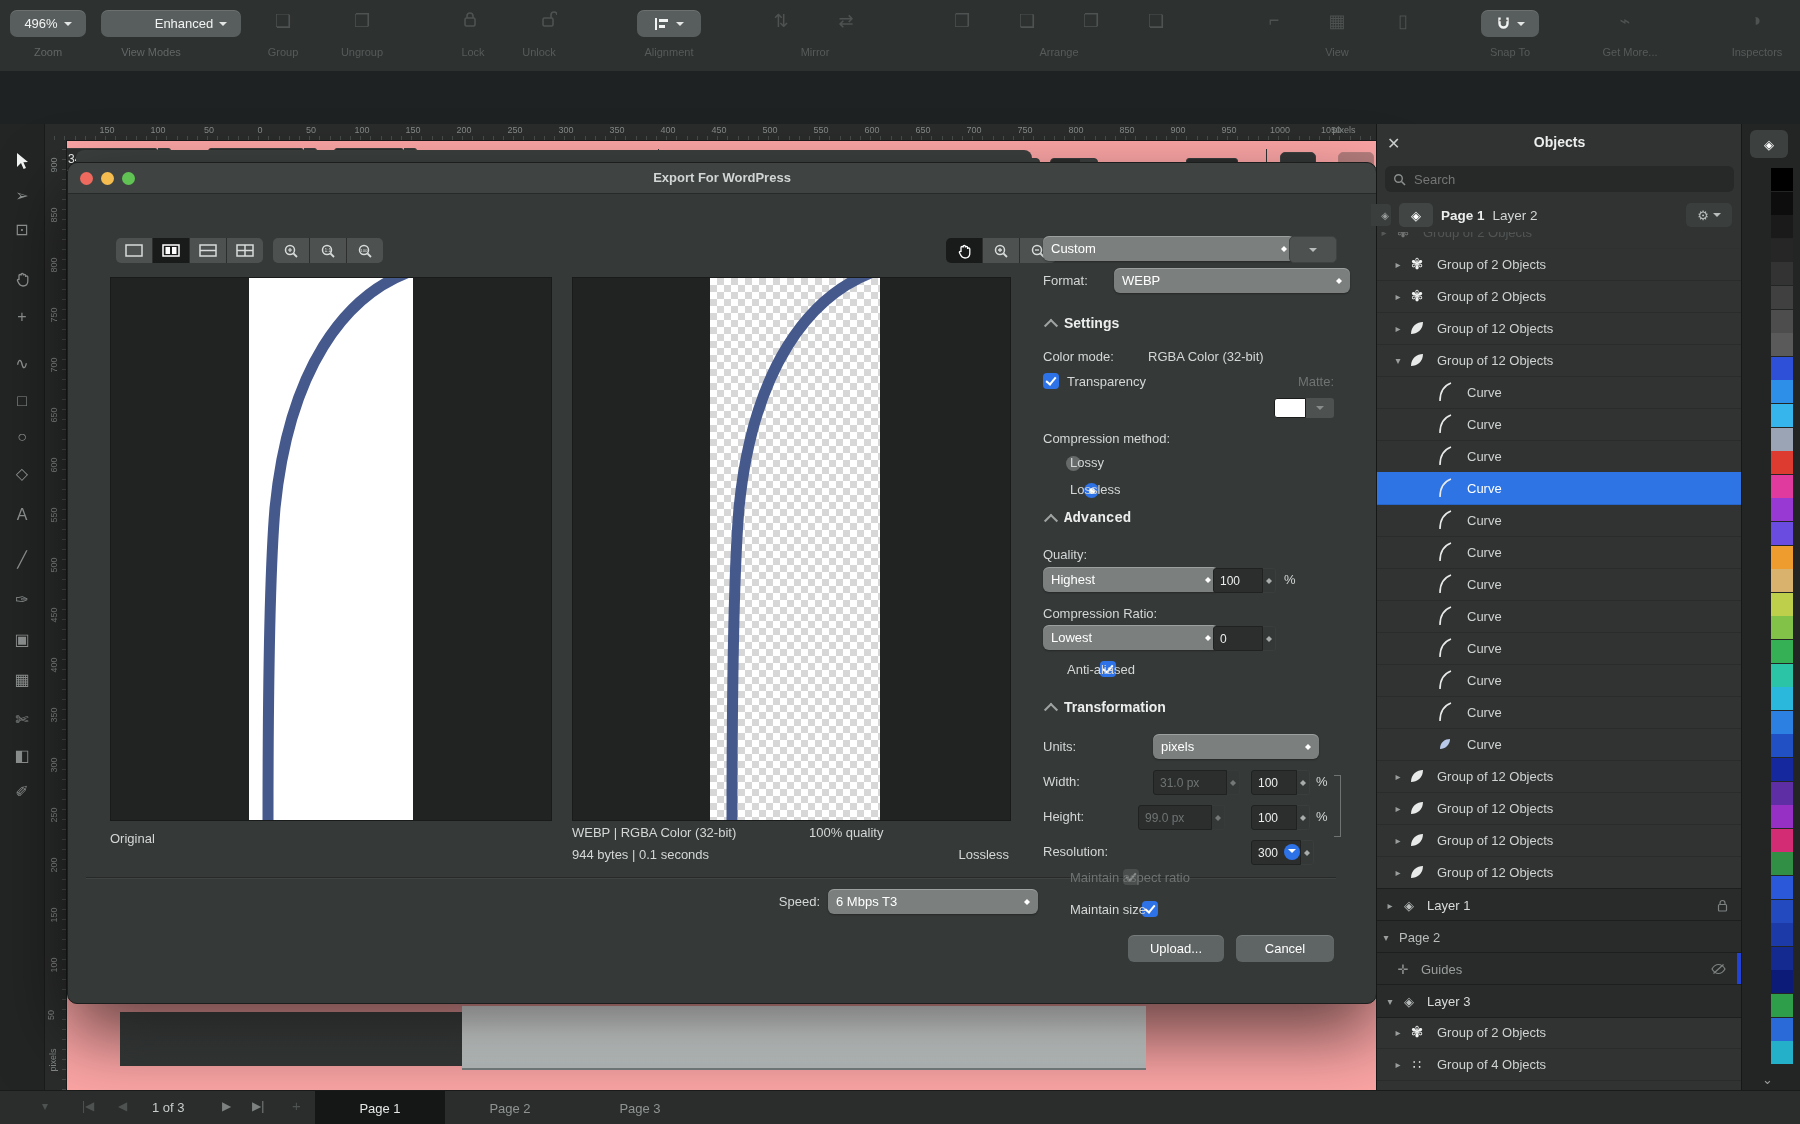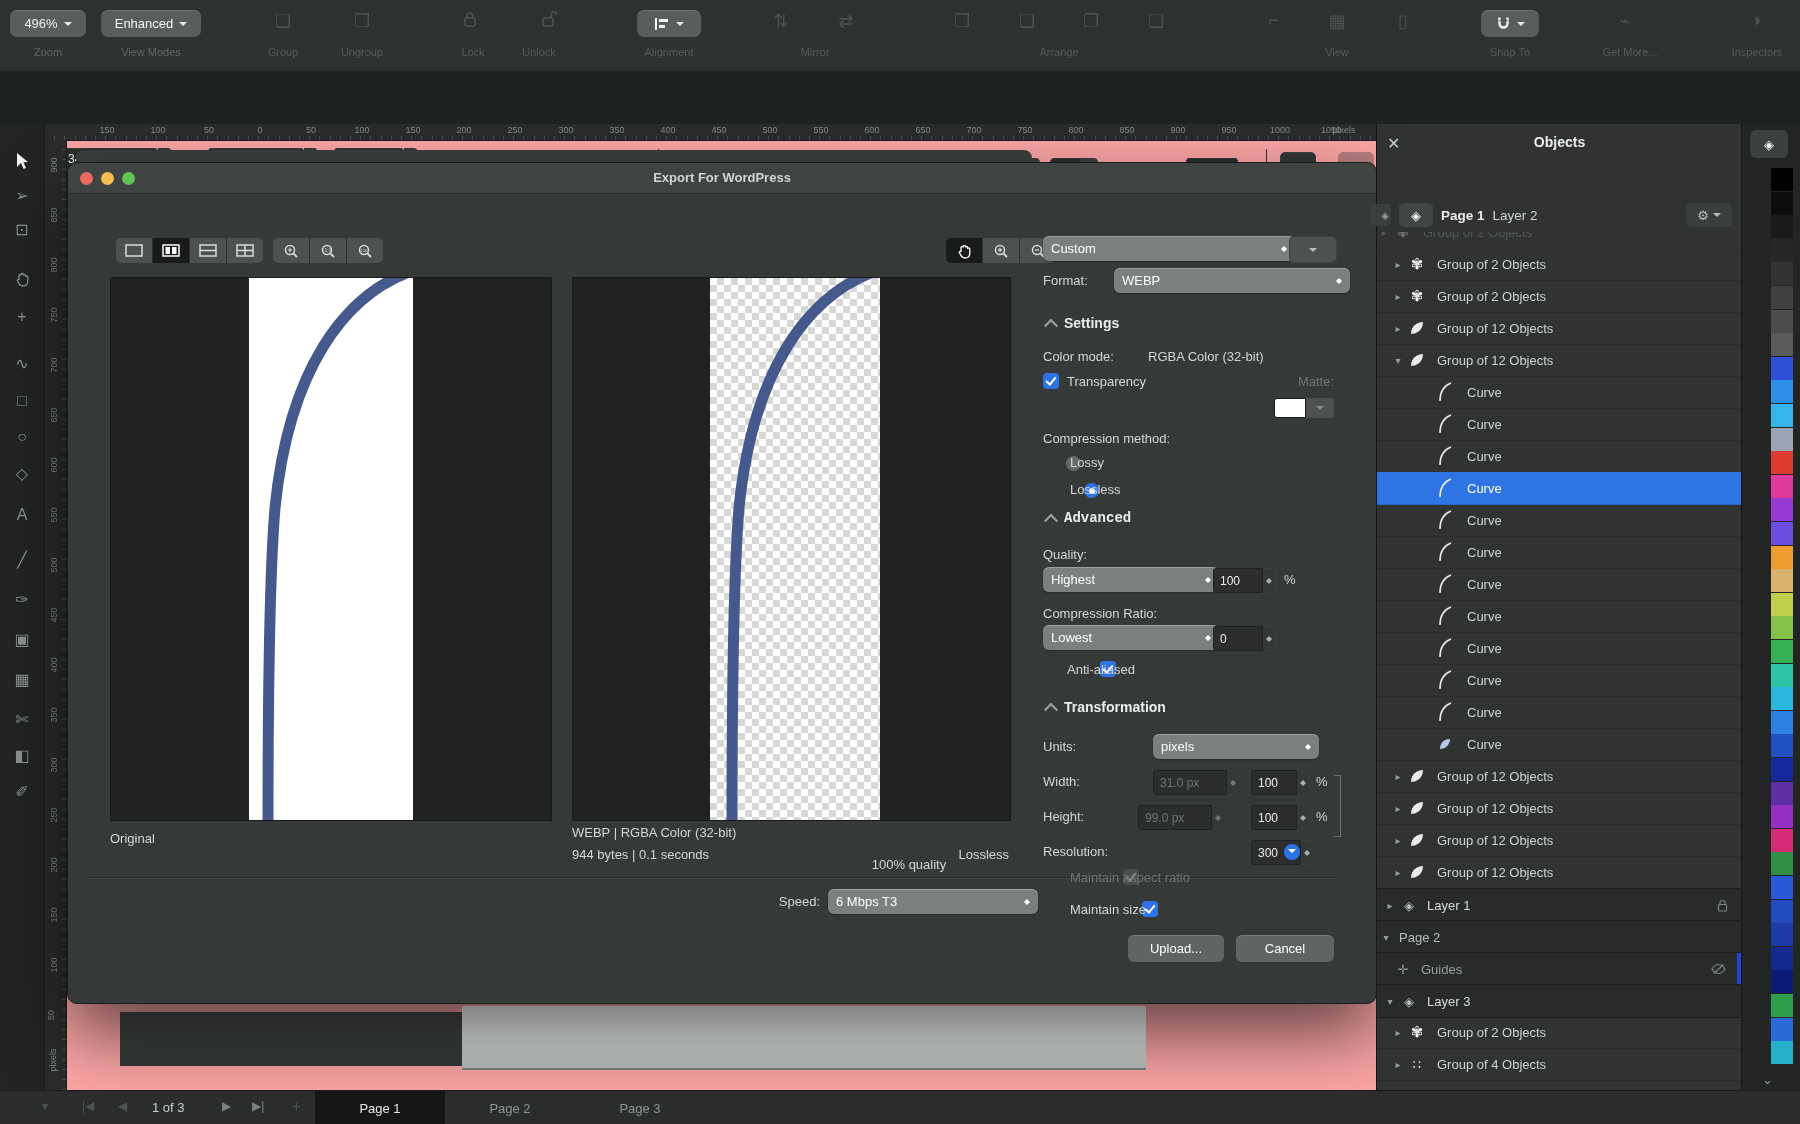--- a/index.html
+++ b/index.html
@@ -89,21 +89,21 @@
 <body>
 
 <div class="screen">
 
   <div class="abs tb1">
     <div class="abs pill" style="left:10px;top:10px;width:76px;">
       <span>496%</span>
         <span class="chev"></span>
     </div>
     <div class="tbcap" style="left:10px;width:76px;">Zoom</div>
-    <div class="abs pill" style="left:101px;top:10px;width:100px;">
+    <div class="abs pill" style="left:101px;top:10px;width:100px;padding-left:40px;">
       <span>Enhanced</span>
         <span class="chev"></span>
     </div>
     <div class="tbcap" style="left:101px;width:100px;">View Modes</div>
 
     <div class="abs dimicon" style="left:271px;top:10px;width:24px;">❏</div>
     <div class="tbcap dim" style="left:251px;width:64px;">Group</div>
     <div class="abs dimicon" style="left:350px;top:10px;width:24px;">❐</div>
     <div class="tbcap dim" style="left:322px;width:80px;">Ungroup</div>
     <div class="abs dimicon" style="left:461px;top:10px;width:24px;">
@@ -487,21 +487,21 @@
     <div class="abs pane" style="left:504px;top:114px;width:437px;height:542px;">
       <div class="abs checker" style="left:137px;top:0;width:170px;height:542px;">
         <svg width="170" height="542" viewBox="0 0 170 542">
             <path d="M163 -6 C 99 18, 43 90, 29 230 C 24 290, 22 420, 22 546" fill="none" stroke="#46598c" stroke-width="11"></path>
           </svg>
       </div>
     </div>
     <div class="abs dlabel" style="left:42px;top:668px;">Original</div>
     <div class="abs dlabel" style="left:504px;top:662px;">WEBP  |  RGBA Color (32-bit)</div>
     <div class="abs dlabel" style="left:504px;top:684px;">944 bytes  |  0.1 seconds</div>
-    <div class="abs dlabel" style="left:741px;top:662px;width:200px;text-align:center;margin-top:32px;">100% quality</div>
+    <div class="abs dlabel" style="left:741px;top:662px;width:200px;text-align:left;">100% quality</div>
     <div class="abs dlabel" style="left:741px;top:684px;width:200px;text-align:right;">Lossless</div>
 
     <div class="abs" style="left:18px;top:714px;width:1250px;height:1px;background:#272a29;box-shadow:0 1px 0 #404443;"></div>
 
     <div class="abs dlabel" style="left:700px;top:731px;width:52px;text-align:right;">Speed:</div>
     <div class="abs ddl" style="left:760px;top:726px;width:194px;">
       <span>6 Mbps T3</span>
         <span class="ud">
           <i></i>
           <i class="d"></i>
@@ -644,20 +644,27 @@
         <span>Upload...</span>
       </div>
     <div class="abs btn" style="left:1168px;top:772px;width:98px;">
         <span>Cancel</span>
       </div>
   </div>
 
   <div class="abs panel">
     <div class="abs" style="left:10px;top:10px;font-size:16px;color:#c8ccca;">✕</div>
     <div class="abs" style="left:0;top:10px;width:365px;text-align:center;font-weight:bold;font-size:14px;color:#eceeed;">Objects</div>
+    <div class="abs f" style="left:8px;top:42px;width:349px;height:26px;background:#262928;border-radius:6px;padding:0 8px;gap:6px;box-sizing:border-box;">
+      <svg width="13" height="13" viewBox="0 0 13 13">
+          <circle cx="5.5" cy="5.5" r="3.8" fill="none" stroke="#8a8e8d" stroke-width="1.4"></circle>
+          <path d="M8.5 8.5 L12 12" stroke="#8a8e8d" stroke-width="1.6"></path>
+        </svg>
+      <input style="background: transparent; border: none; outline: none; color: rgb(207, 211, 210); font-size: 13px; width: 290px; font-family: &quot;Liberation Sans&quot;, sans-serif;" placeholder="Search">
+    </div>
     <div class="abs f" style="left:0;top:76px;width:365px;height:30px;gap:8px;">
       <span style="width:18px;height:22px;margin-left:-6px;background:#3a3e3d;border-radius:0 4px 4px 0;display:flex;align-items:center;color:#9a9e9d;font-size:10px;justify-content:flex-end;padding-right:2px;">◈</span>
       <span style="width:34px;height:24px;background:#414645;border-radius:5px;display:flex;align-items:center;justify-content:center;color:#fff;">◈</span>
       <span style="font-weight:bold;color:#eceeed;font-size:13.5px;">Page 1</span>
       <span style="color:#d2d5d4;font-size:13.5px;">Layer 2</span>
       <span class="f" style="margin-left:auto;margin-right:10px;width:46px;height:24px;background:#3a3e3d;border-radius:5px;justify-content:center;gap:4px;color:#b9bdbc;">⚙<span class="chevd" style="border-top-color:#b9bdbc;"></span></span>
     </div>
     <div class="abs" id="objrows" style="left:0;top:108px;width:365px;height:856px;overflow:hidden;">
         <div class="row" style="top: -16px; opacity: 0.35;">
           <span class="disc">▸</span>

